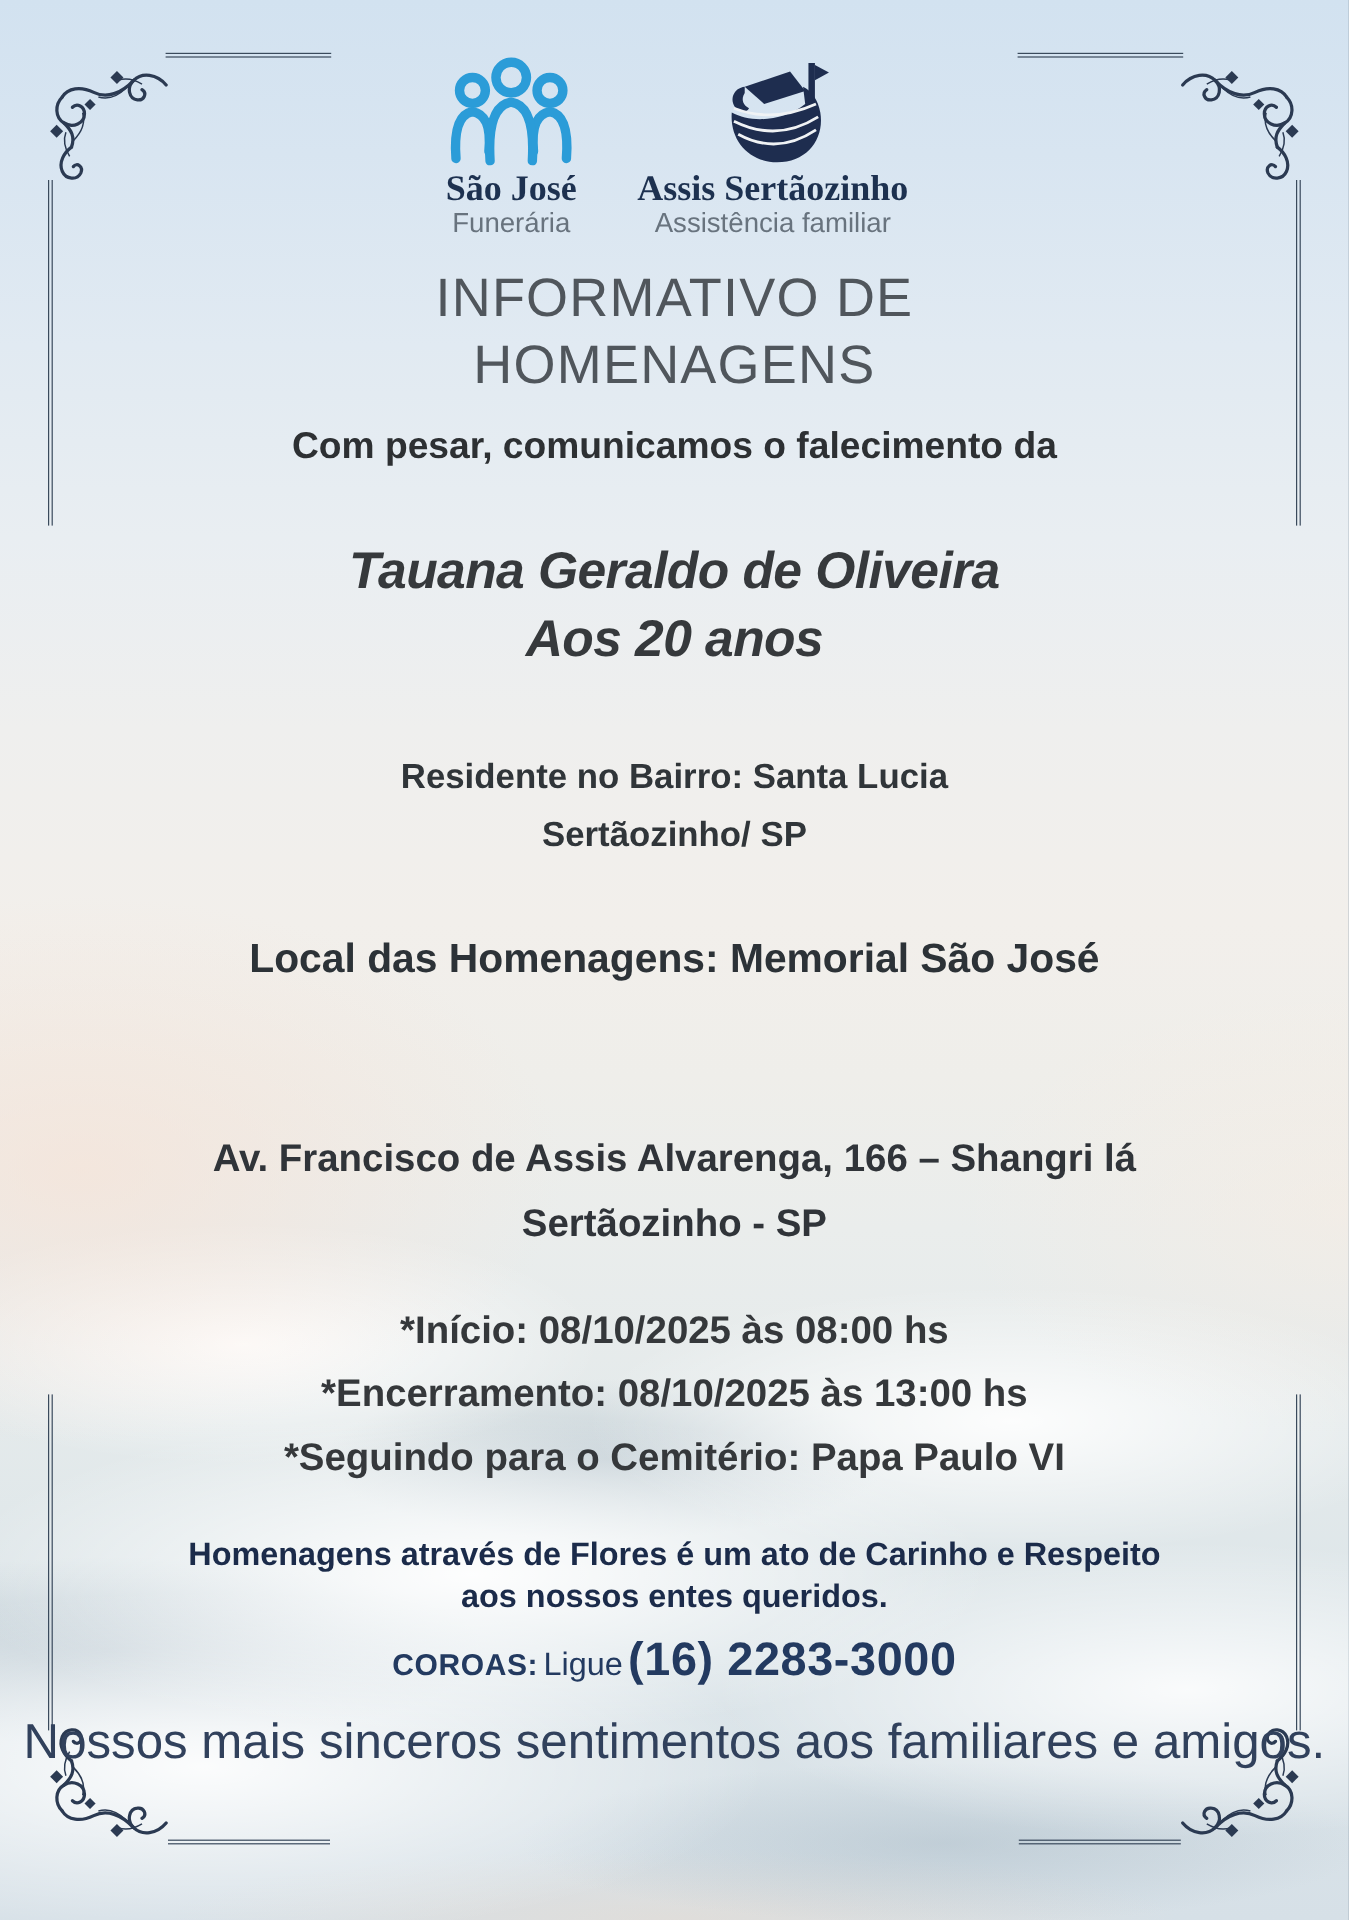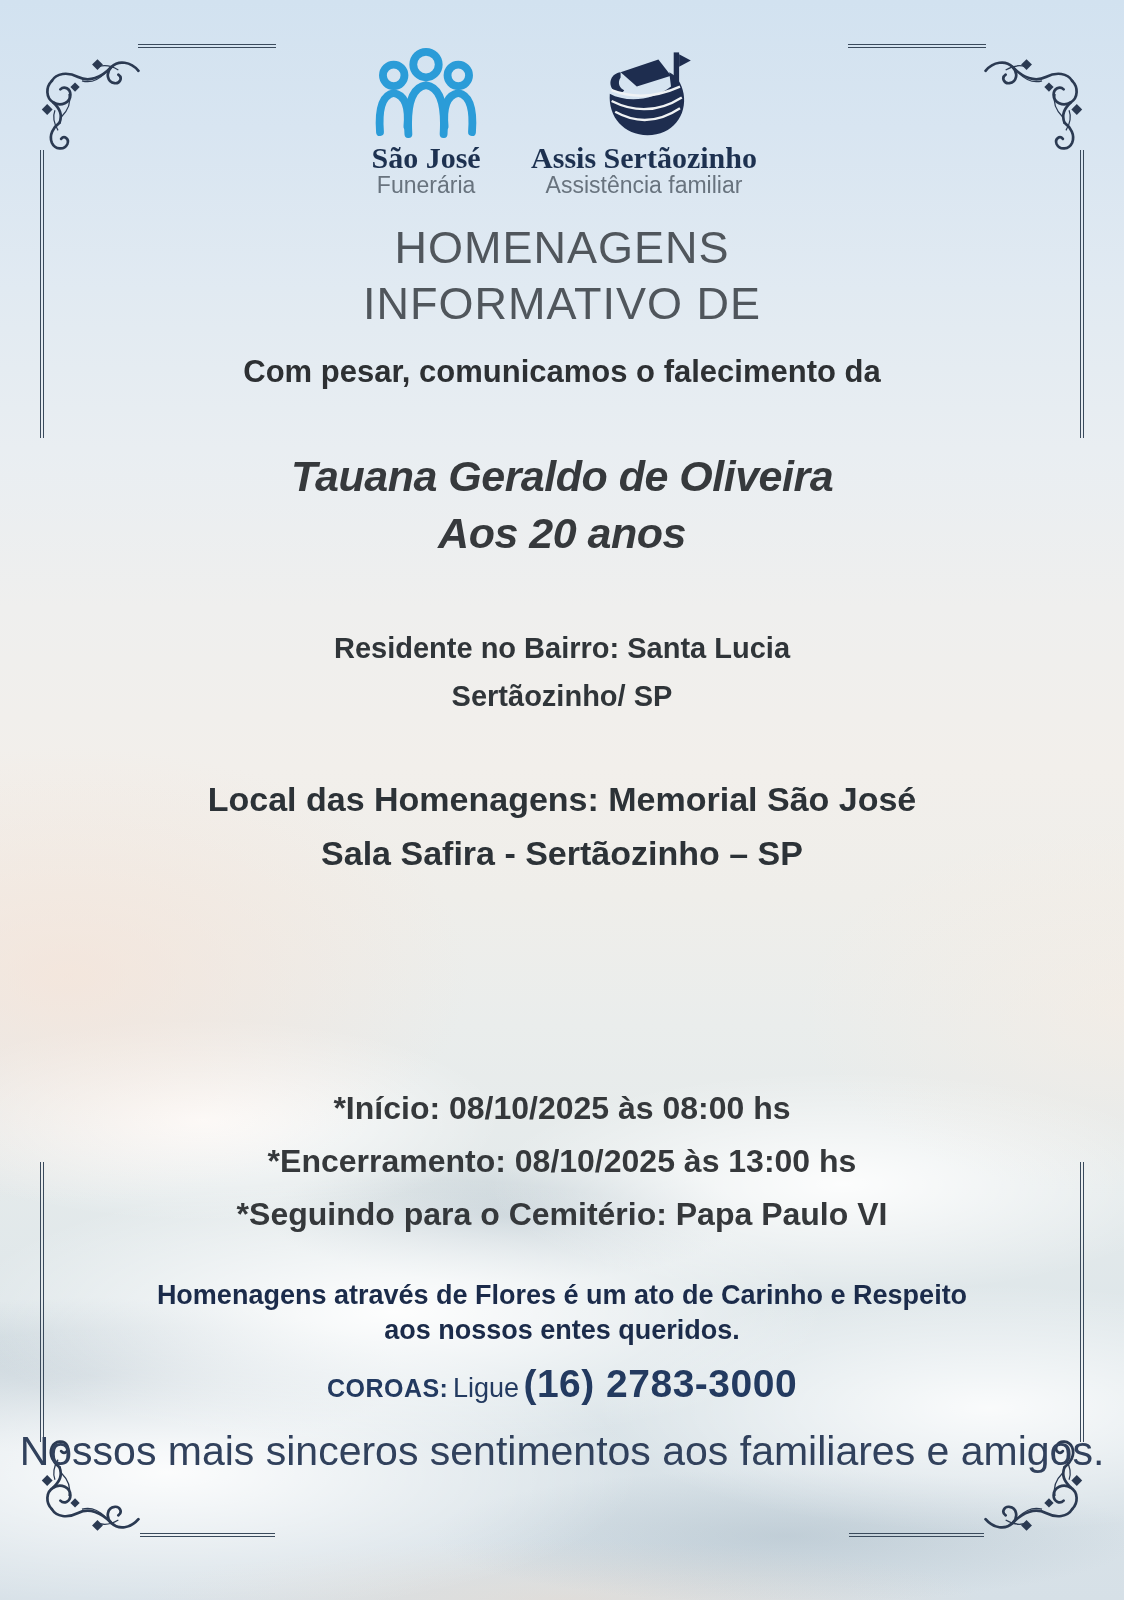--- a/index.html
+++ b/index.html
@@ -133,54 +133,57 @@
           <path d="M28,72 Q64,92 100,68"></path>
           <path d="M24,48 Q60,62 100,44"></path>
         </g>
       </svg>
       <div class="logo-name">Assis Sertãozinho</div>
       <div class="logo-sub">Assistência familiar</div>
     </div>
   </div>
 
   <div class="abs title">
+    <div>INFORMATIVO DE</div>
     <div>HOMENAGENS</div>
-    <div>INFORMATIVO DE</div>
   </div>
 
   <div class="abs announce">Com pesar, comunicamos o falecimento da</div>
 
   <div class="abs deceased">
     <div>Tauana Geraldo de Oliveira</div>
     <div>Aos 20 anos</div>
   </div>
 
   <div class="abs residence">
     <div>Residente no Bairro: Santa Lucia</div>
     <div>Sertãozinho/ SP</div>
   </div>
 
   <div class="abs venue">
     <div>Local das Homenagens: Memorial São José</div>
-    <div>Sala Safira - Sertãozinho – SP</div>
   </div>
 
+  <div class="abs address">
+    <div>Av. Francisco de Assis Alvarenga, 166 – Shangri lá</div>
+    <div>Sertãozinho - SP</div>
+  </div>
 
   <div class="abs schedule">
     <div>*Início: 08/10/2025 às 08:00 hs</div>
     <div>*Encerramento: 08/10/2025 às 13:00 hs</div>
     <div>*Seguindo para o Cemitério: Papa Paulo VI</div>
   </div>
 
   <div class="abs flowers">
     <div>Homenagens através de Flores é um ato de Carinho e Respeito</div>
     <div>aos nossos entes queridos.</div>
   </div>
 
   <div class="abs coroas">
     <span class="lbl">COROAS:</span>
     <span class="act">Ligue</span>
-    <span class="phone">(16) 2783-3000</span>
+    <span class="phone">(16) 2283-3000</span>
   </div>
 
   <div class="abs condolences">Nossos mais sinceros sentimentos aos familiares e amigos.</div>
 
 </div>
 
 </body></html>

